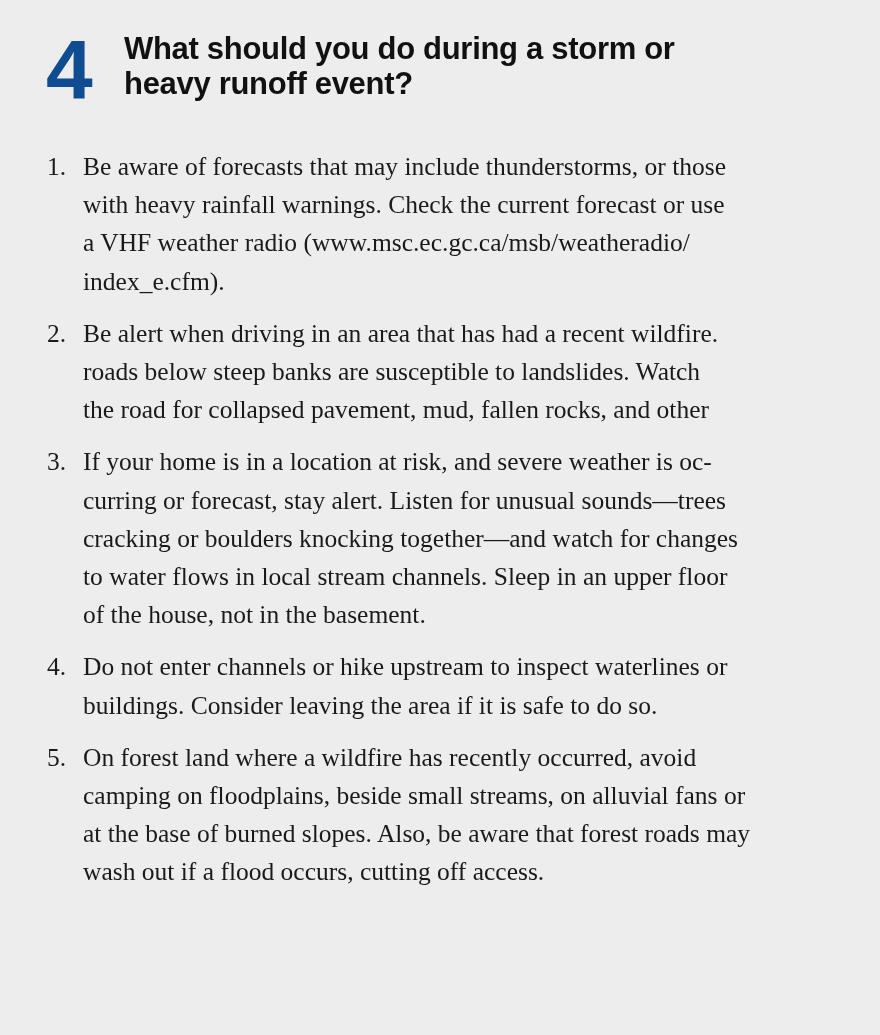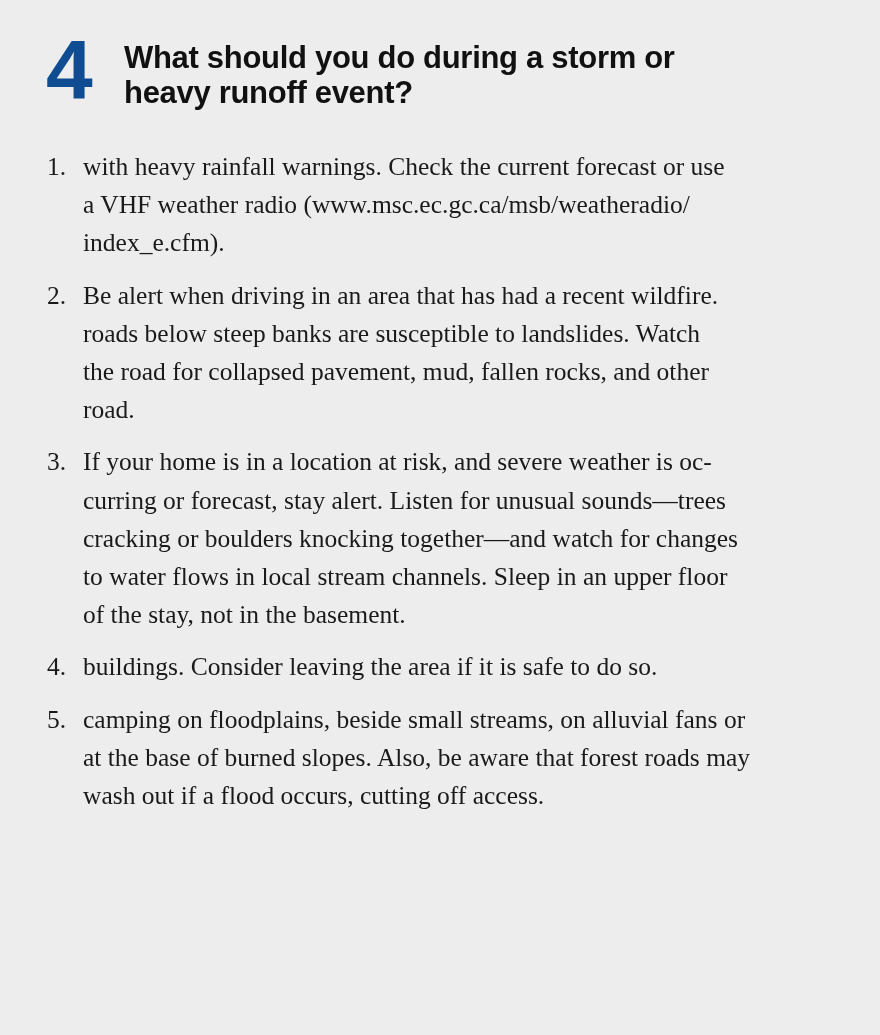--- a/index.html
+++ b/index.html
@@ -33,21 +33,21 @@
     letter-spacing: -2px;
     width: 78px;
     margin-top: 2px;
   }
   .title {
     font-family: "Liberation Sans", sans-serif;
     font-weight: bold;
     font-size: 31px;
     line-height: 35px;
     color: #111111;
-    margin-top: 14px;
+    margin-top: 5px;
     letter-spacing: -0.3px;
   }
   .title span { display: block; white-space: nowrap; }
   .list {
     position: absolute;
     left: 47px;
     top: 148px;
     width: 810px;
     margin: 0;
     padding: 0;
@@ -84,57 +84,59 @@
       <span>What should you do during a storm or</span>
       <span>heavy runoff event?</span>
     </div>
   </div>
 
   <ol class="list">
 
     <li class="item">
       <div class="item-number">1.</div>
       <div class="item-text">
+        <span>Be aware of forecasts that may include thunderstorms, or those</span>
         <span>with heavy rainfall warnings. Check the current forecast or use</span>
         <span>a VHF weather radio (www.msc.ec.gc.ca/msb/weatheradio/</span>
         <span>index_e.cfm).</span>
       </div>
     </li>
 
     <li class="item">
       <div class="item-number">2.</div>
       <div class="item-text">
         <span>Be alert when driving in an area that has had a recent wildfire.</span>
         <span>roads below steep banks are susceptible to landslides. Watch</span>
         <span>the road for collapsed pavement, mud, fallen rocks, and other</span>
-        <span>road.</span>
       </div>
     </li>
 
     <li class="item">
       <div class="item-number">3.</div>
       <div class="item-text">
         <span>If your home is in a location at risk, and severe weather is oc-</span>
         <span>curring or forecast, stay alert. Listen for unusual sounds—trees</span>
         <span>cracking or boulders knocking together—and watch for changes</span>
         <span>to water flows in local stream channels. Sleep in an upper floor</span>
-        <span>of the stay, not in the basement.</span>
+        <span>of the house, not in the basement.</span>
       </div>
     </li>
 
     <li class="item">
       <div class="item-number">4.</div>
       <div class="item-text">
+        <span>Do not enter channels or hike upstream to inspect waterlines or</span>
         <span>buildings. Consider leaving the area if it is safe to do so.</span>
       </div>
     </li>
 
     <li class="item">
       <div class="item-number">5.</div>
       <div class="item-text">
+        <span>On forest land where a wildfire has recently occurred, avoid</span>
         <span>camping on floodplains, beside small streams, on alluvial fans or</span>
         <span>at the base of burned slopes. Also, be aware that forest roads may</span>
         <span>wash out if a flood occurs, cutting off access.</span>
       </div>
     </li>
 
   </ol>
 </div>
 
 </body></html>

